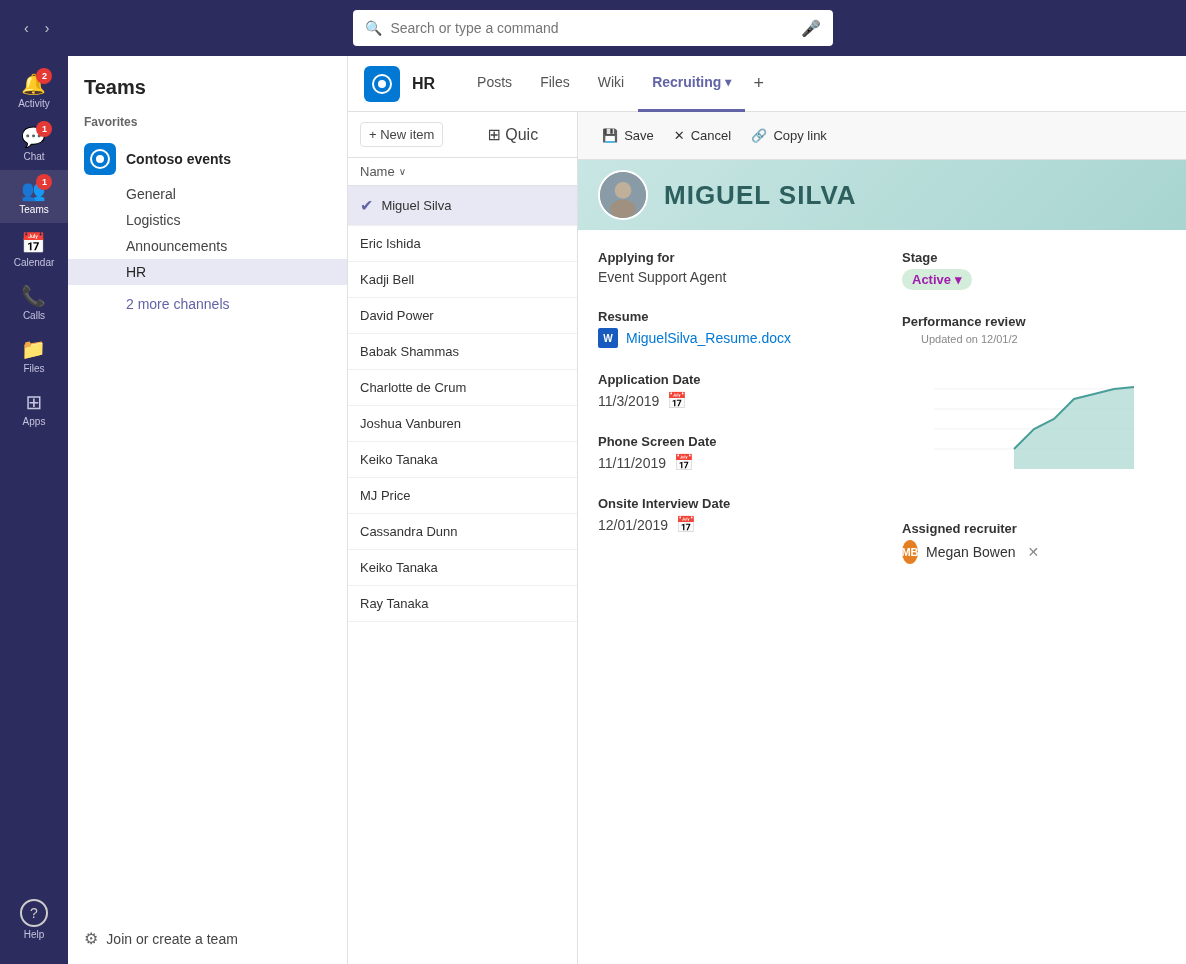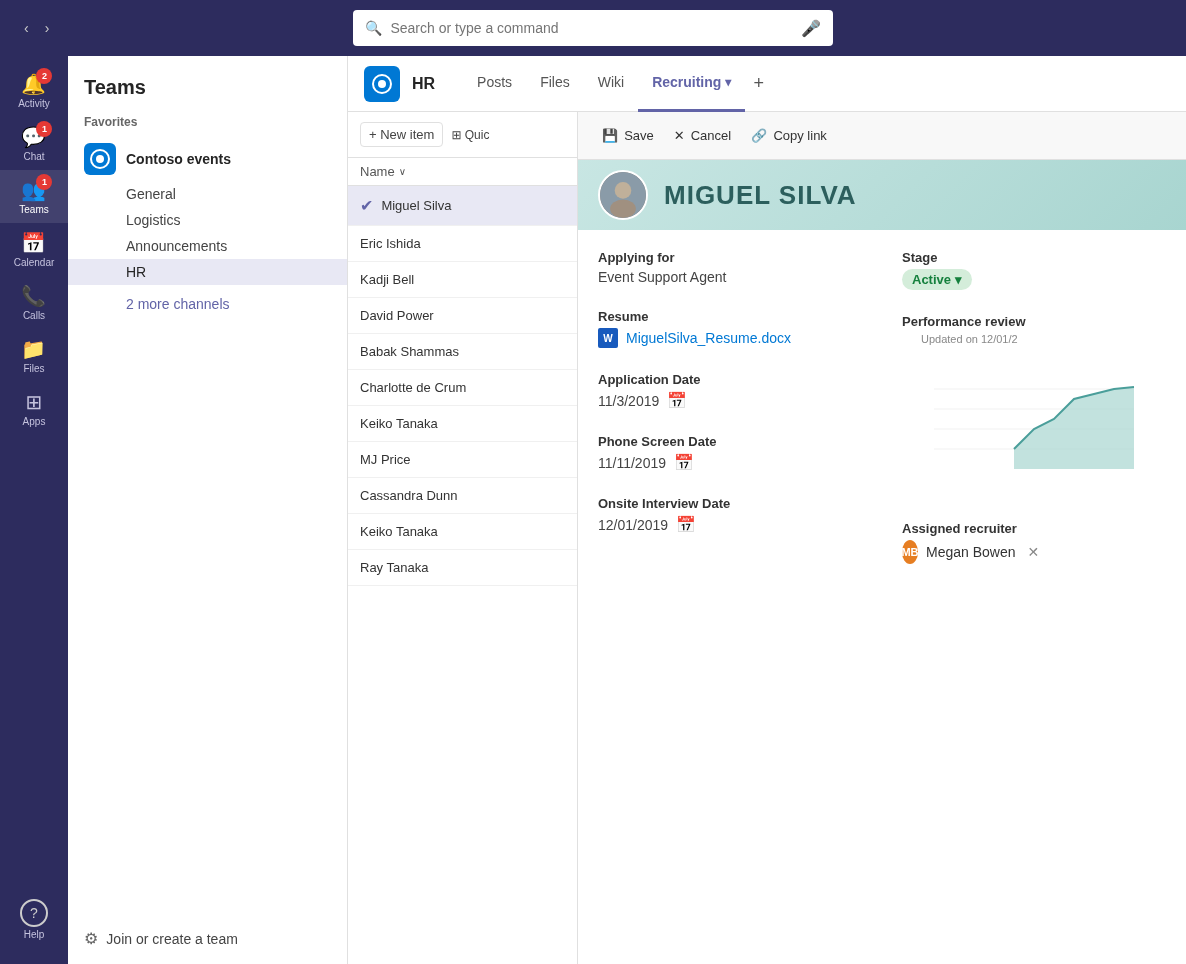--- a/index.html
+++ b/index.html
@@ -315,26 +315,27 @@
       font-size: 13px;
       color: #444;
       cursor: pointer;
       padding: 4px 8px;
       border: 1px solid #e0e0e0;
       border-radius: 4px;
       background: #fff;
     }
 
     .quick-btn {
-      font-size: 12px;
+      font-size: 16px;
       color: #444;
       cursor: pointer;
       display: flex;
       align-items: center;
       gap: 4px;
+      margin-left: 36px;
     }
 
     .list-header {
       padding: 6px 12px;
       display: flex;
       align-items: center;
       border-bottom: 1px solid #e0e0e0;
       flex-shrink: 0;
     }
 
@@ -453,21 +454,21 @@
     .field-value { font-size: 14px; color: #444; }
     .field-value.date-value { display: flex; align-items: center; gap: 8px; }
 
     .calendar-icon { color: #666; font-size: 16px; cursor: pointer; }
 
     .stage-badge {
       display: inline-flex;
       align-items: center;
       gap: 4px;
       background: #d4edda;
-      color: #15803d;
+      color: #a21caf;
       font-size: 13px;
       font-weight: 600;
       padding: 3px 10px;
       border-radius: 12px;
     }
 
     .resume-link {
       display: flex;
       align-items: center;
       gap: 8px;
@@ -674,20 +675,23 @@
             <div class="list-item-row">
                 <span>David Power</span>
               </div>
             <div class="list-item-row">
                 <span>Babak Shammas</span>
               </div>
             <div class="list-item-row">
                 <span>Charlotte de Crum</span>
               </div>
             <div class="list-item-row">
+                <span>Joshua Vanburen</span>
+              </div>
+            <div class="list-item-row">
                 <span>Keiko Tanaka</span>
               </div>
             <div class="list-item-row">
                 <span>MJ Price</span>
               </div>
             <div class="list-item-row">
                 <span>Cassandra Dunn</span>
               </div>
             <div class="list-item-row">
                 <span>Keiko Tanaka</span>

